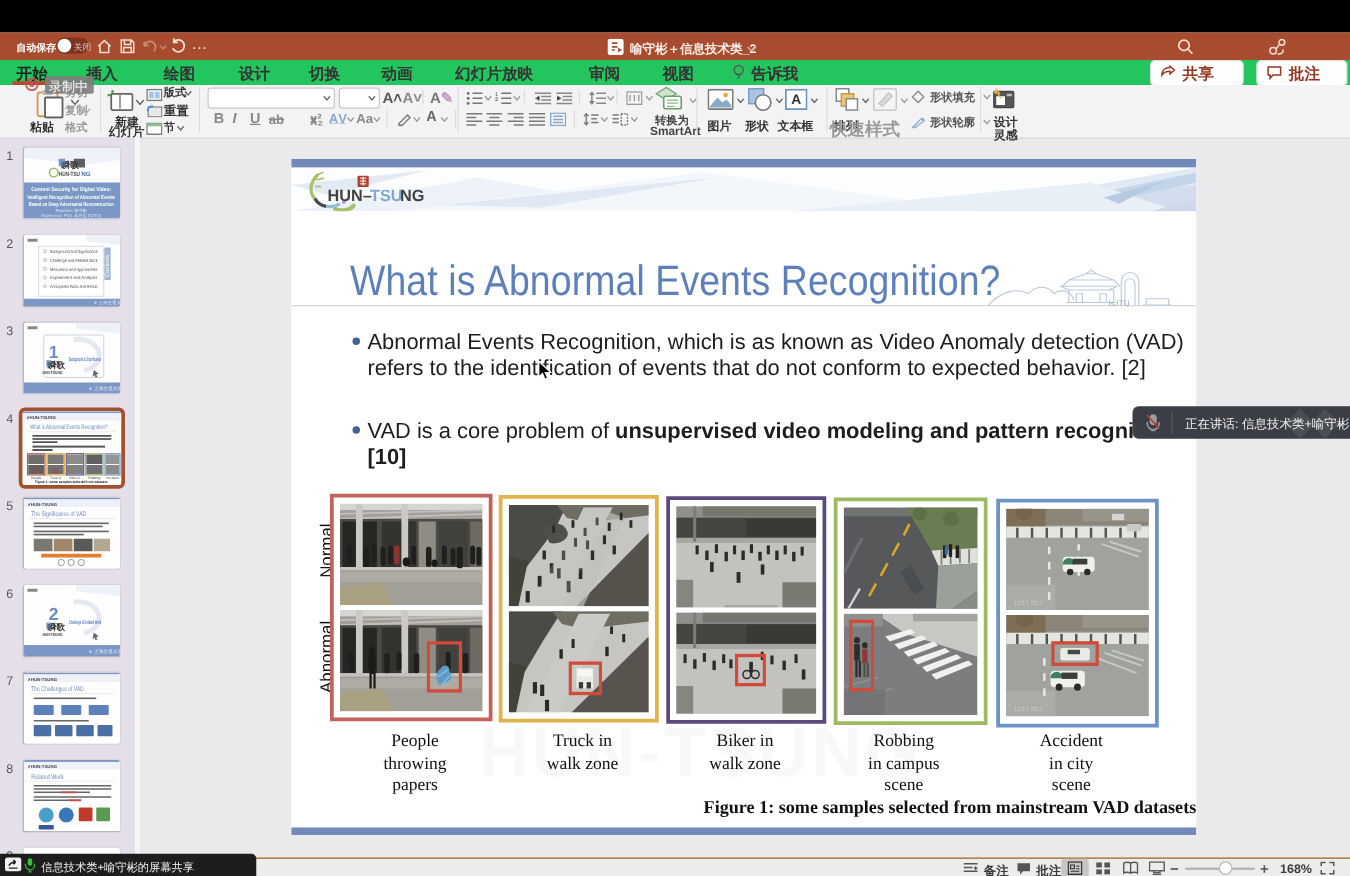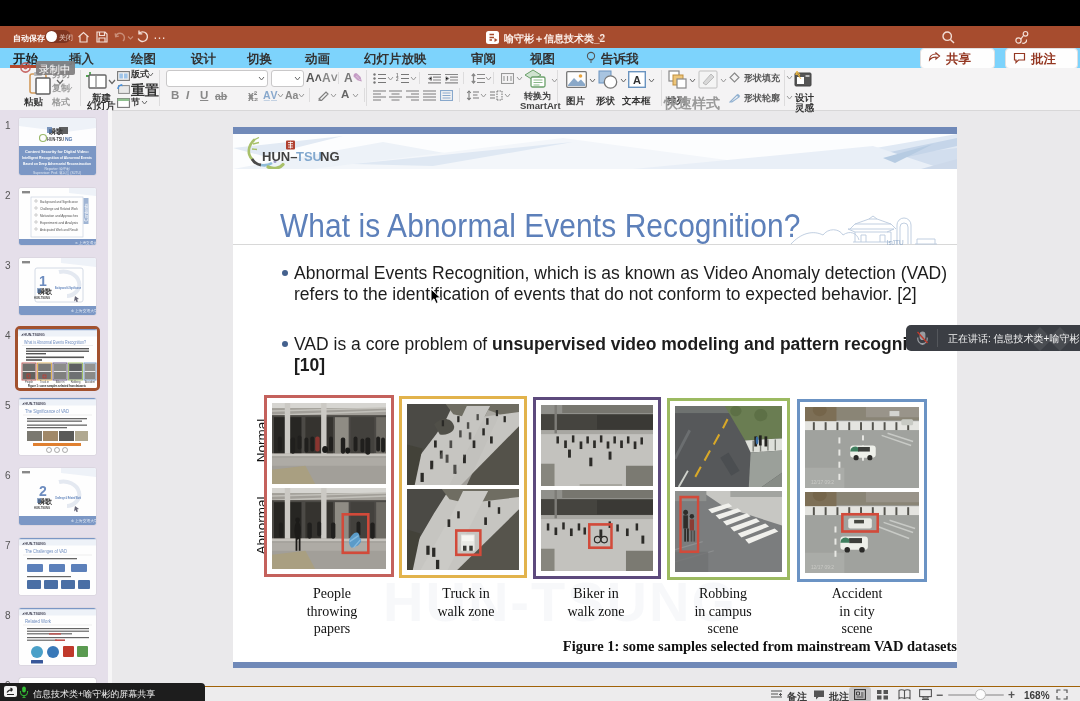--- a/index.html
+++ b/index.html
@@ -2,21 +2,21 @@
 <html><head>
 <meta charset="utf-8">
 <style>
   html,body{margin:0;padding:0;}
   #page{position:relative;width:1080px;height:701px;overflow:hidden;
         font-family:"Liberation Sans",sans-serif;background:#eae9eb;}
   .abs{position:absolute;}
   
   #macbar{left:0;top:0;width:1080px;height:26px;background:#000;}
   #titlebar{left:0;top:26px;width:1080px;height:22px;background:#a74c2e;color:#fff;}
-  #menubar{left:0;top:48px;width:1080px;height:20px;background:#7dd3fc;font-size:12.5px;color:#333;font-weight:600;}
+  #menubar{left:0;top:48px;width:1080px;height:20px;background:#22c55e;font-size:12.5px;color:#333;font-weight:600;}
   #ribbon{left:0;top:68px;width:1080px;height:42px;background:#f4f3f4;border-bottom:1px solid #d8d7d8;font-size:10px;color:#444;font-weight:600;}
   
   #sidebar{left:0;top:110px;width:110px;height:576px;background:#e5dfea;}
   #sidebar .num{position:absolute;left:5px;font-size:10px;color:#555;}
   .thumb{position:absolute;left:19px;width:77px;height:57px;background:#fff;border-radius:2px;
          box-shadow:0 0 1px rgba(0,0,0,.35);overflow:hidden;}
   #sbdivider{left:108px;top:110px;width:4px;height:576px;background:#f7f6f7;}
   #slide{left:233px;top:127px;width:724px;height:541px;background:#fff;overflow:hidden;}
   
   #statusbar{left:0;top:686px;width:1080px;height:15px;background:#edeced;border-top:1px solid #a16207;
@@ -135,21 +135,21 @@
       </svg>
     <span class="abs" style="left:131px;top:0px;font-size:9px;color:#333;">版式</span>
     <svg class="abs" style="left:147px;top:4px" width="7" height="5" viewBox="0 0 7 5" fill="none" stroke="#666" stroke-width="1">
         <path d="M1 1 L3.5 4 L6 1"></path>
       </svg>
     <svg class="abs" style="left:117px;top:16px" width="13" height="10" viewBox="0 0 13 10">
         <rect x="1.6" y="1.6" width="10.8" height="7.8" fill="#e8e8e8" stroke="#888" stroke-width="1"></rect>
         <path d="M1 5 a4 4 0 0 1 4-4" stroke="#4a90d9" stroke-width="1.6" fill="none"></path>
         <path d="M5.3 0 l-1.8 1.3 1.8 1.3z" fill="#4a90d9"></path>
       </svg>
-    <span class="abs" style="left:131px;top:14px;font-size:14px;color:#333;">重置</span>
+    <span class="abs" style="left:131px;top:14px;font-size:10px;color:#333;">重置</span>
     <svg class="abs" style="left:117px;top:30px" width="13" height="10" viewBox="0 0 13 10">
         <rect x=".6" y=".6" width="11.8" height="8.8" fill="#fff" stroke="#777" stroke-width="1.1"></rect>
         <rect x=".6" y=".6" width="11.8" height="2.4" fill="#8fc08f"></rect>
       </svg>
     <span class="abs" style="left:131px;top:28px;font-size:9px;color:#333;">节</span>
     <svg class="abs" style="left:141px;top:32px" width="7" height="5" viewBox="0 0 7 5" fill="none" stroke="#666" stroke-width="1">
         <path d="M1 1 L3.5 4 L6 1"></path>
       </svg>
     <span class="abs" style="left:159px;top:2px;width:1px;height:36px;background:#dddcdd;"></span>
 

